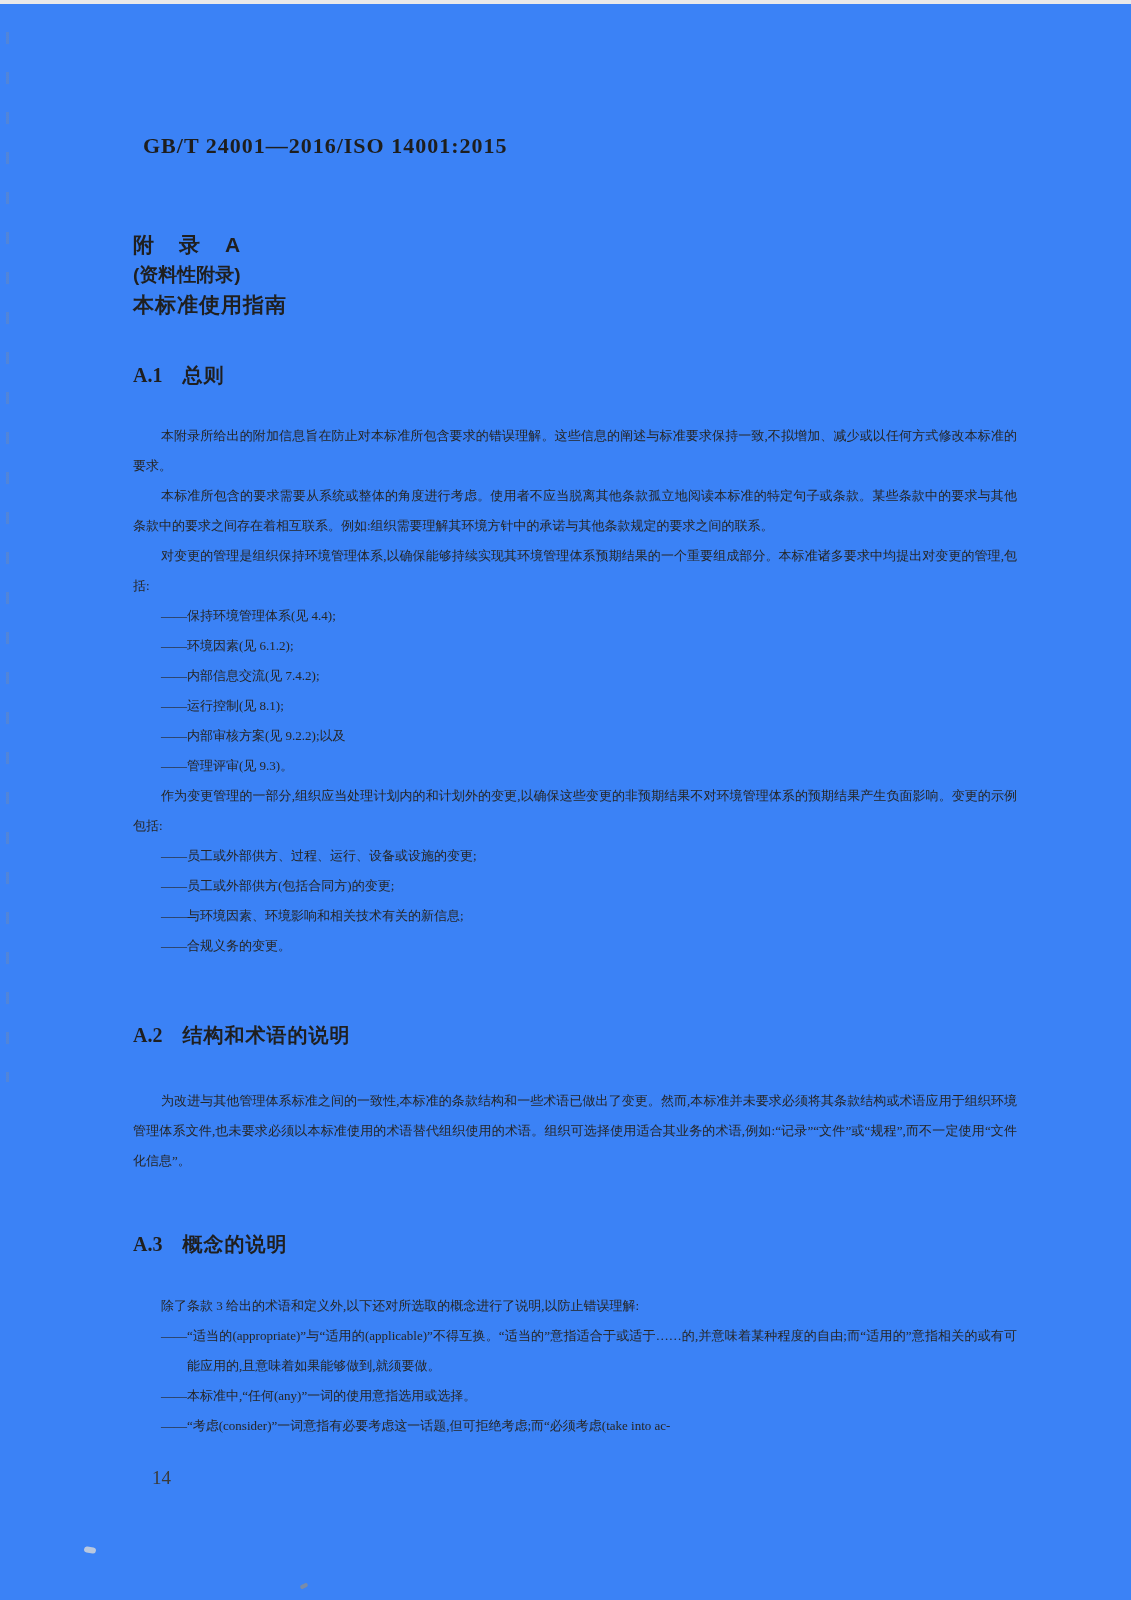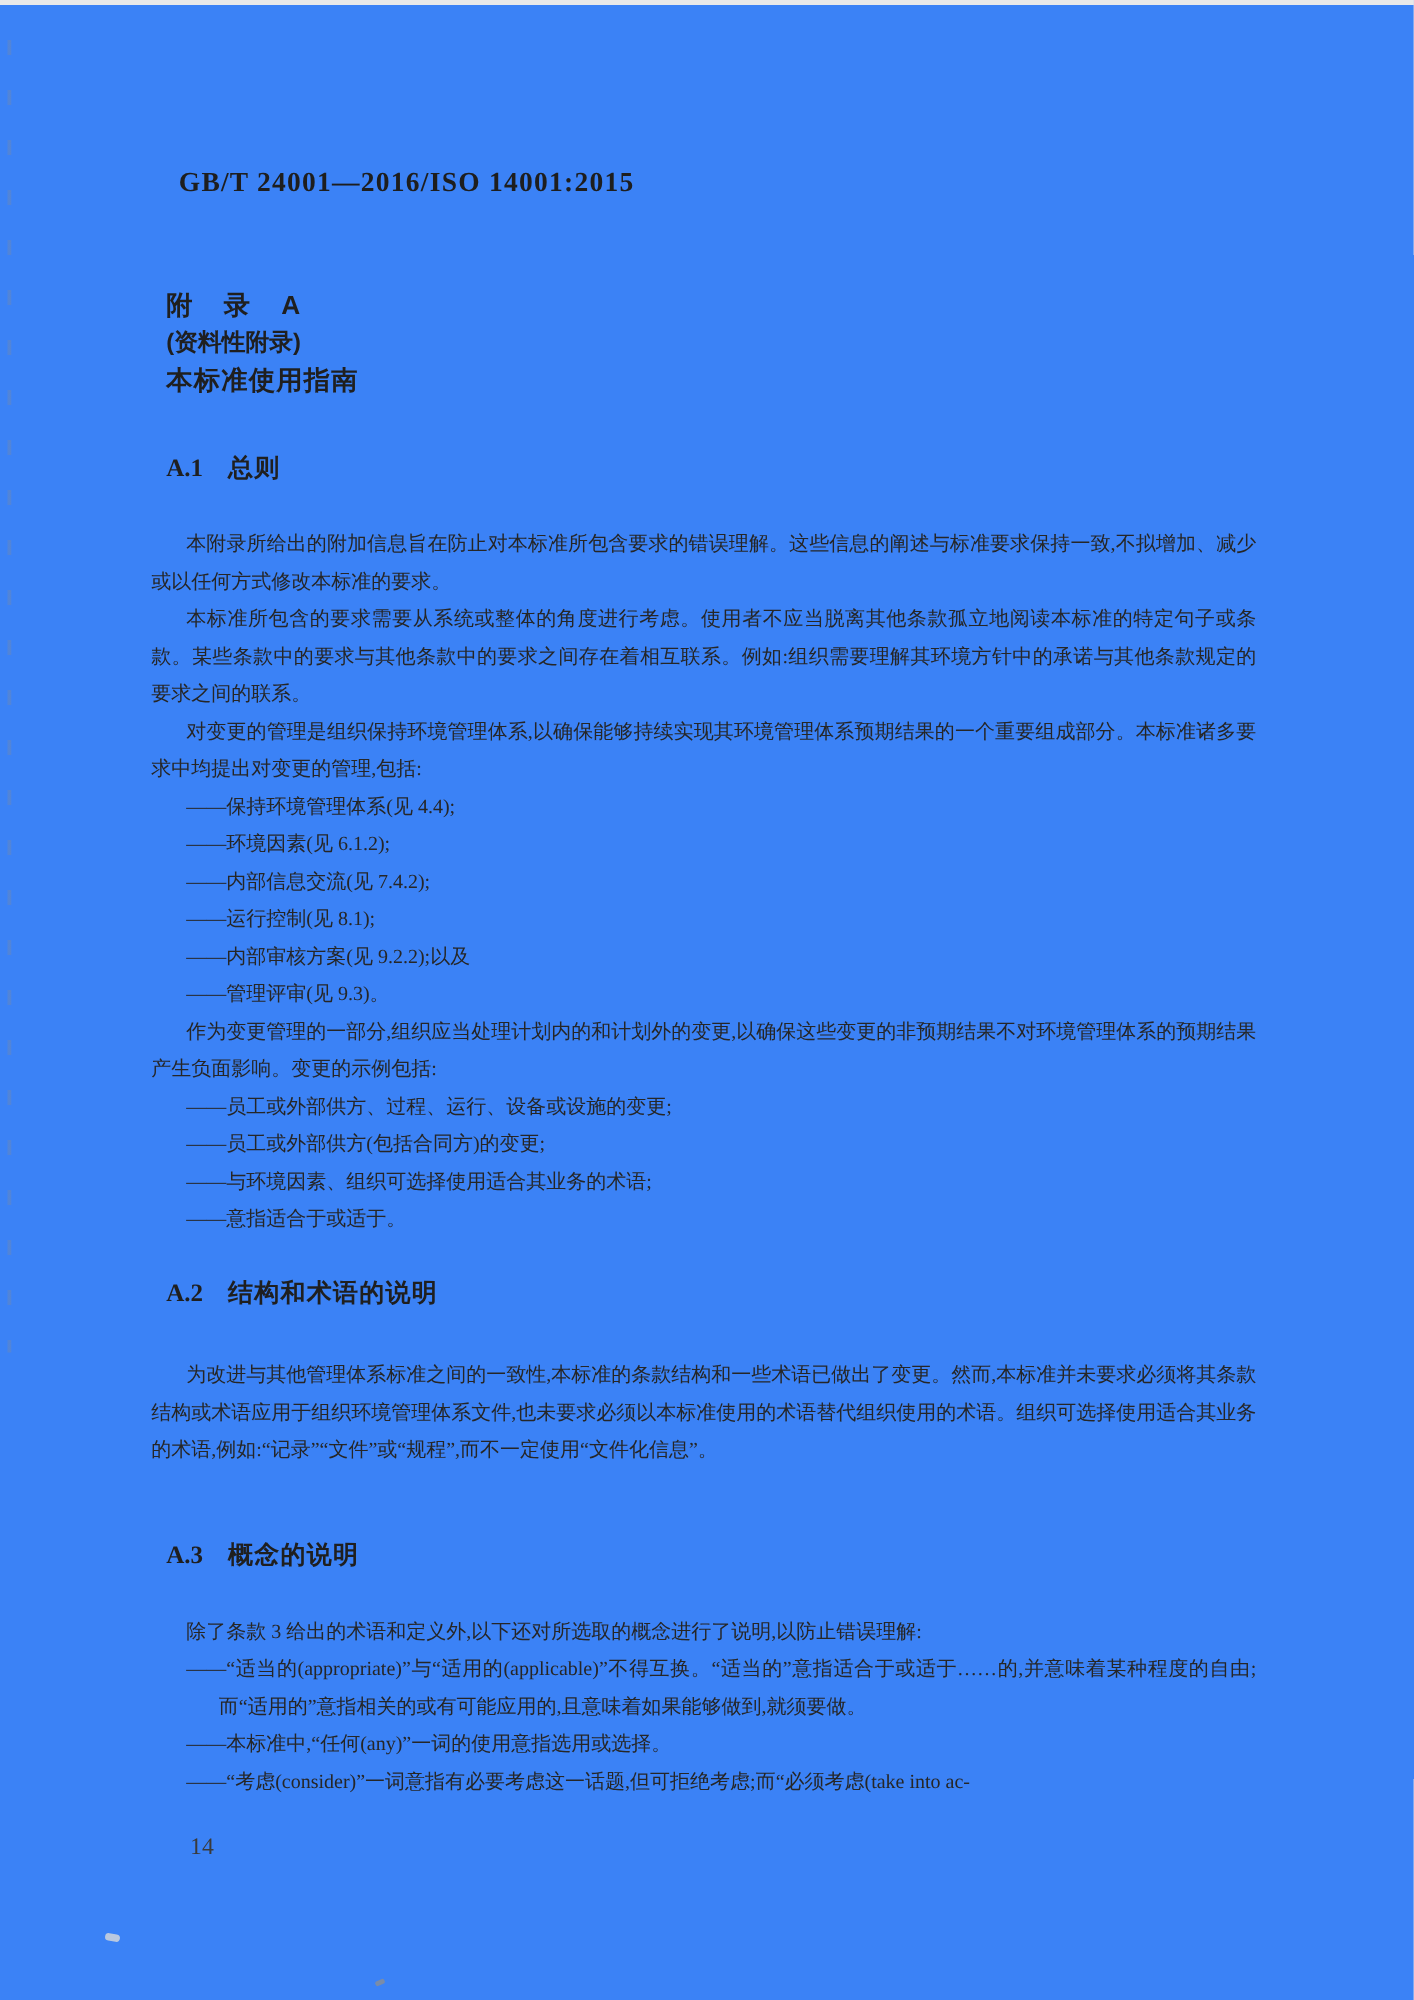--- a/index.html
+++ b/index.html
@@ -46,22 +46,22 @@
   }
   .sec-heading .num {
     font-family:Liberation Serif, serif;
     margin-right:20px;
   }
   .sec-heading .ttl {
     font-family:"Liberation Sans","DejaVu Sans",sans-serif;
     letter-spacing:1px;
   }
   .body-block {
-    position:absolute; left:121px; width:884px;
-    font-size:16px; line-height:30px;
+    position:absolute; left:133px; width:884px;
+    font-size:13px; line-height:30px;
     text-align:justify;
     font-family:Liberation Serif, serif;
   }
   .body-block p { margin:0; text-indent:28px; }
   .body-block .li { padding-left:54px; text-indent:-26px; }
   .page-number {
     position:absolute; left:152px; top:1463px;
     font-size:19px; color:#3a3a3a;
   }
   #a1-body { top:417px; }
@@ -98,22 +98,22 @@
     <p>对变更的管理是组织保持环境管理体系,以确保能够持续实现其环境管理体系预期结果的一个重要组成部分。本标准诸多要求中均提出对变更的管理,包括:</p>
     <div class="li">——保持环境管理体系(见 4.4);</div>
     <div class="li">——环境因素(见 6.1.2);</div>
     <div class="li">——内部信息交流(见 7.4.2);</div>
     <div class="li">——运行控制(见 8.1);</div>
     <div class="li">——内部审核方案(见 9.2.2);以及</div>
     <div class="li">——管理评审(见 9.3)。</div>
     <p>作为变更管理的一部分,组织应当处理计划内的和计划外的变更,以确保这些变更的非预期结果不对环境管理体系的预期结果产生负面影响。变更的示例包括:</p>
     <div class="li">——员工或外部供方、过程、运行、设备或设施的变更;</div>
     <div class="li">——员工或外部供方(包括合同方)的变更;</div>
-    <div class="li">——与环境因素、组织可选择使用适合其业务的术语;</div>
-    <div class="li">——意指适合于或适于。</div>
+    <div class="li">——与环境因素、环境影响和相关技术有关的新信息;</div>
+    <div class="li">——合规义务的变更。</div>
   </div>
 
   <div class="sec-heading" id="a2-heading">
     <span class="num">A.2</span><span class="ttl">结构和术语的说明</span>
   </div>
 
   <div class="body-block" id="a2-body">
     <p>为改进与其他管理体系标准之间的一致性,本标准的条款结构和一些术语已做出了变更。然而,本标准并未要求必须将其条款结构或术语应用于组织环境管理体系文件,也未要求必须以本标准使用的术语替代组织使用的术语。组织可选择使用适合其业务的术语,例如:“记录”“文件”或“规程”,而不一定使用“文件化信息”。</p>
   </div>
 

